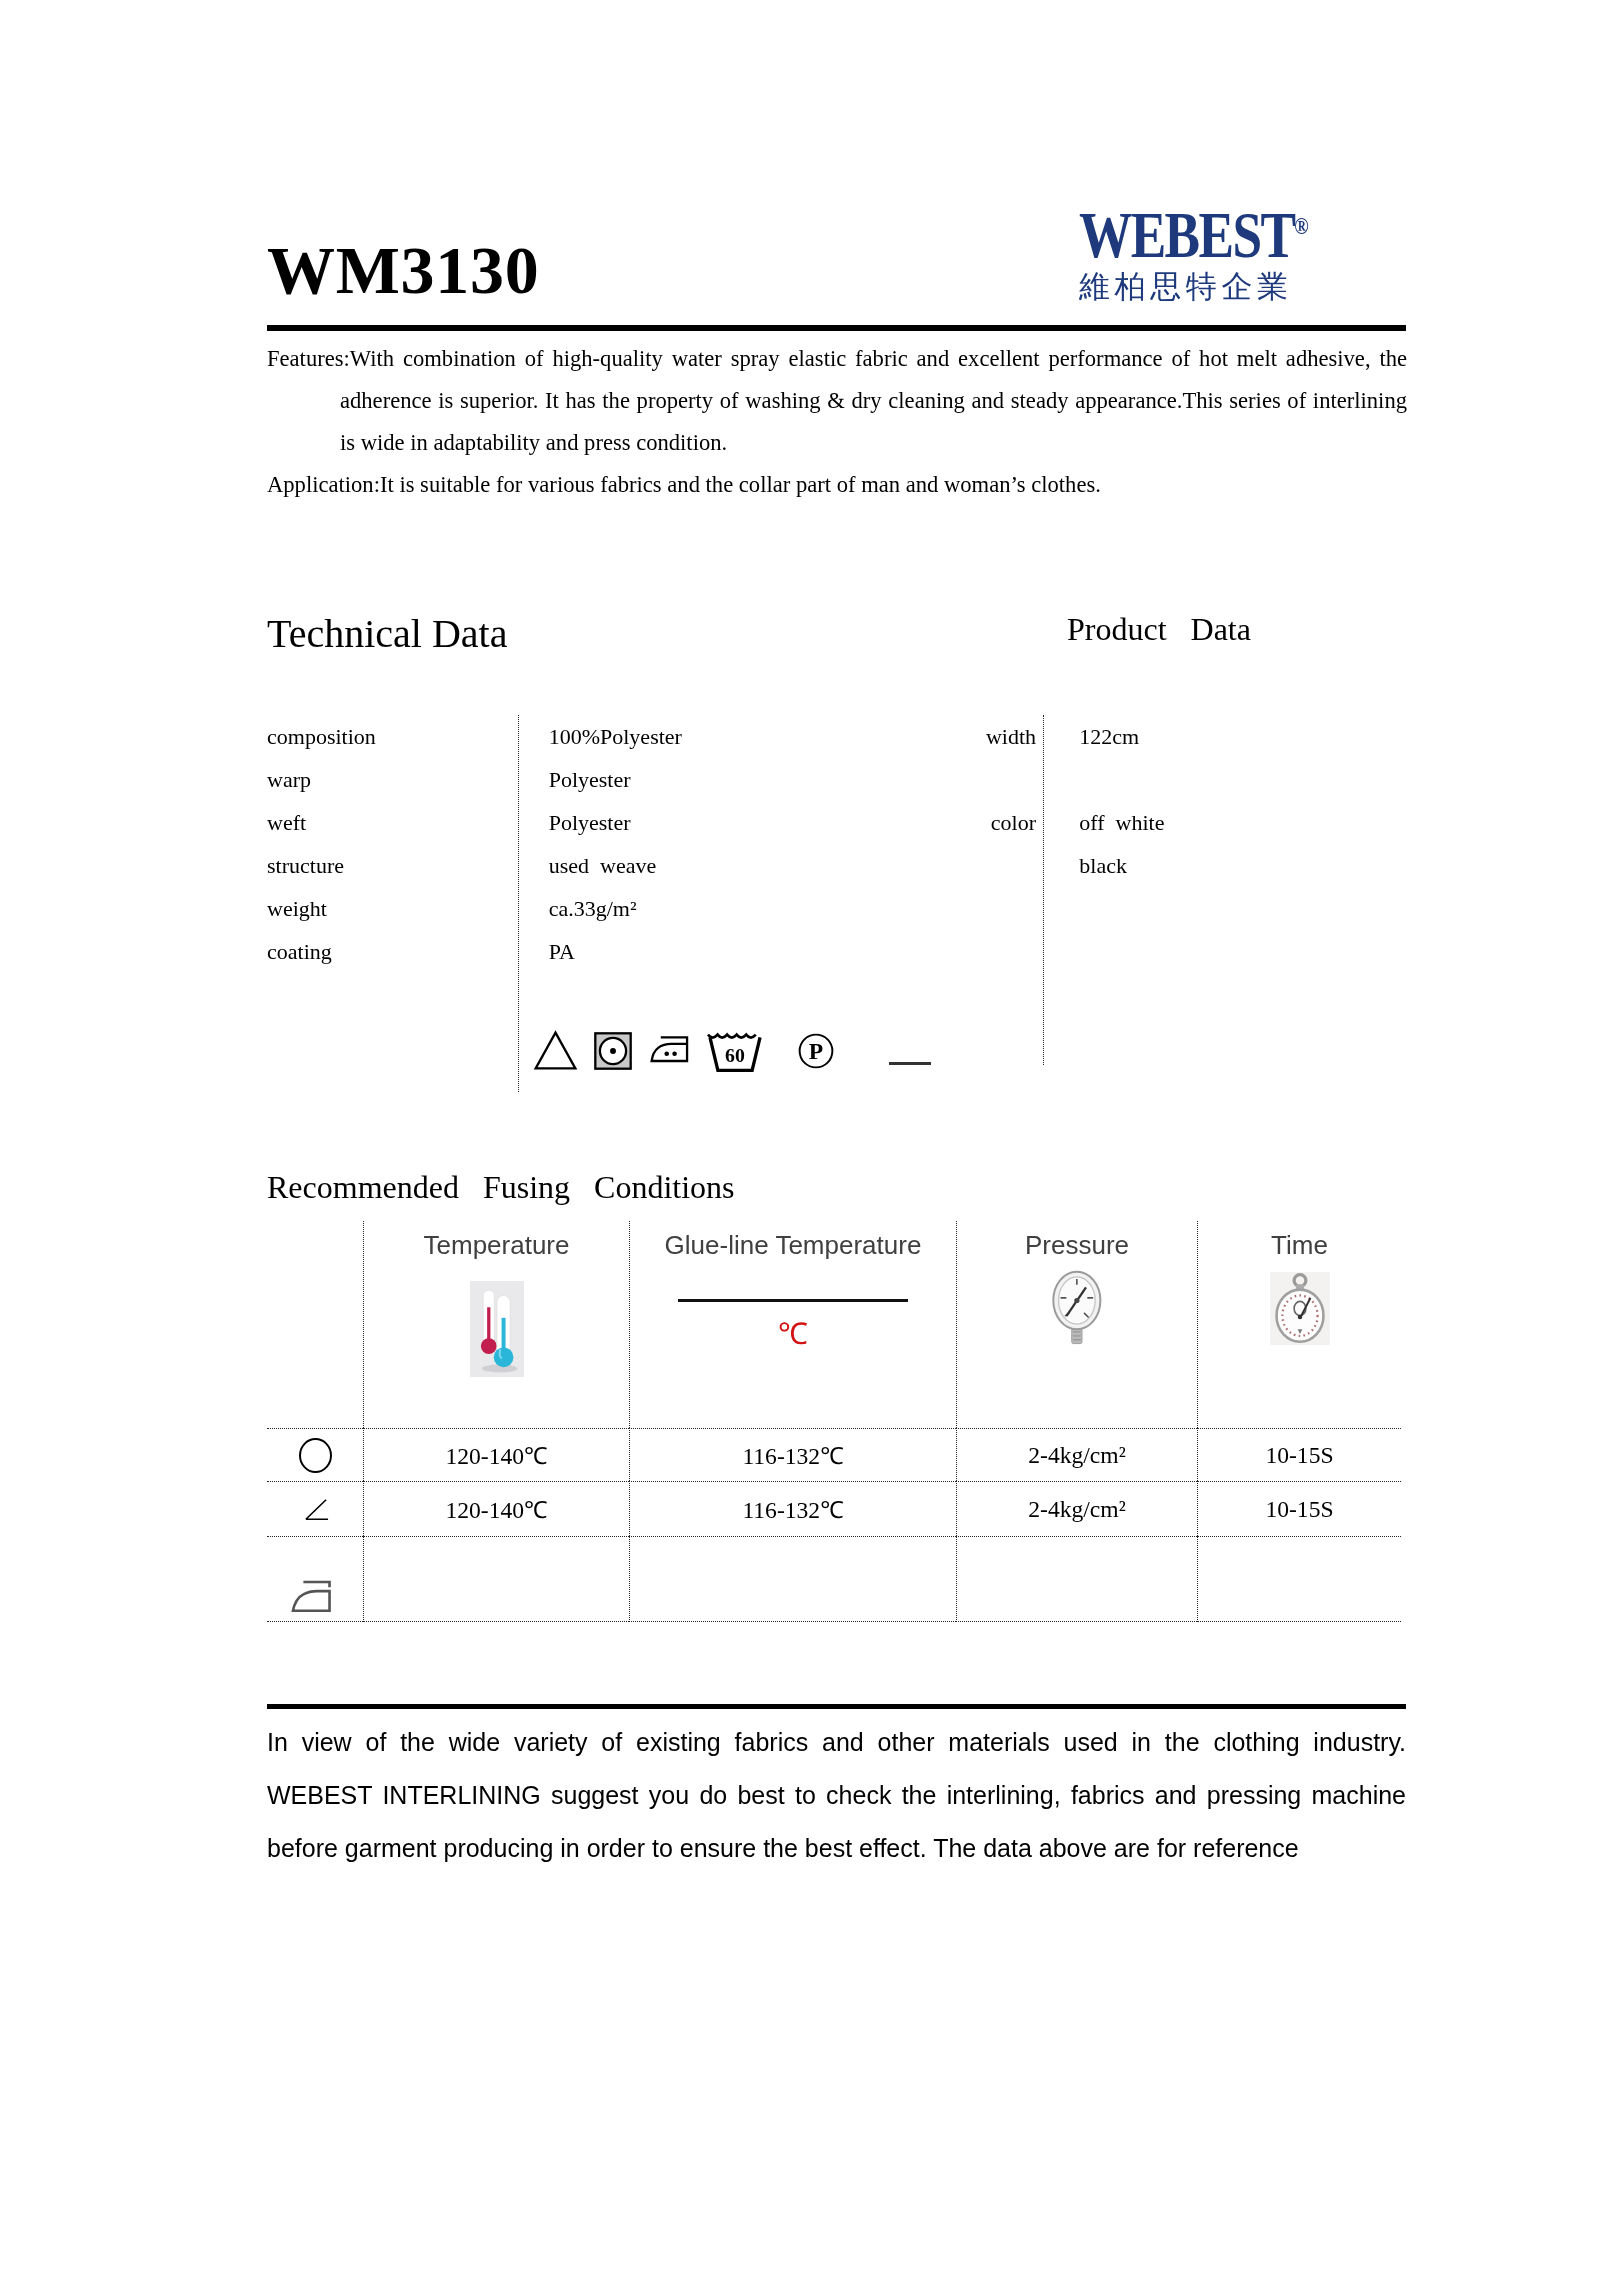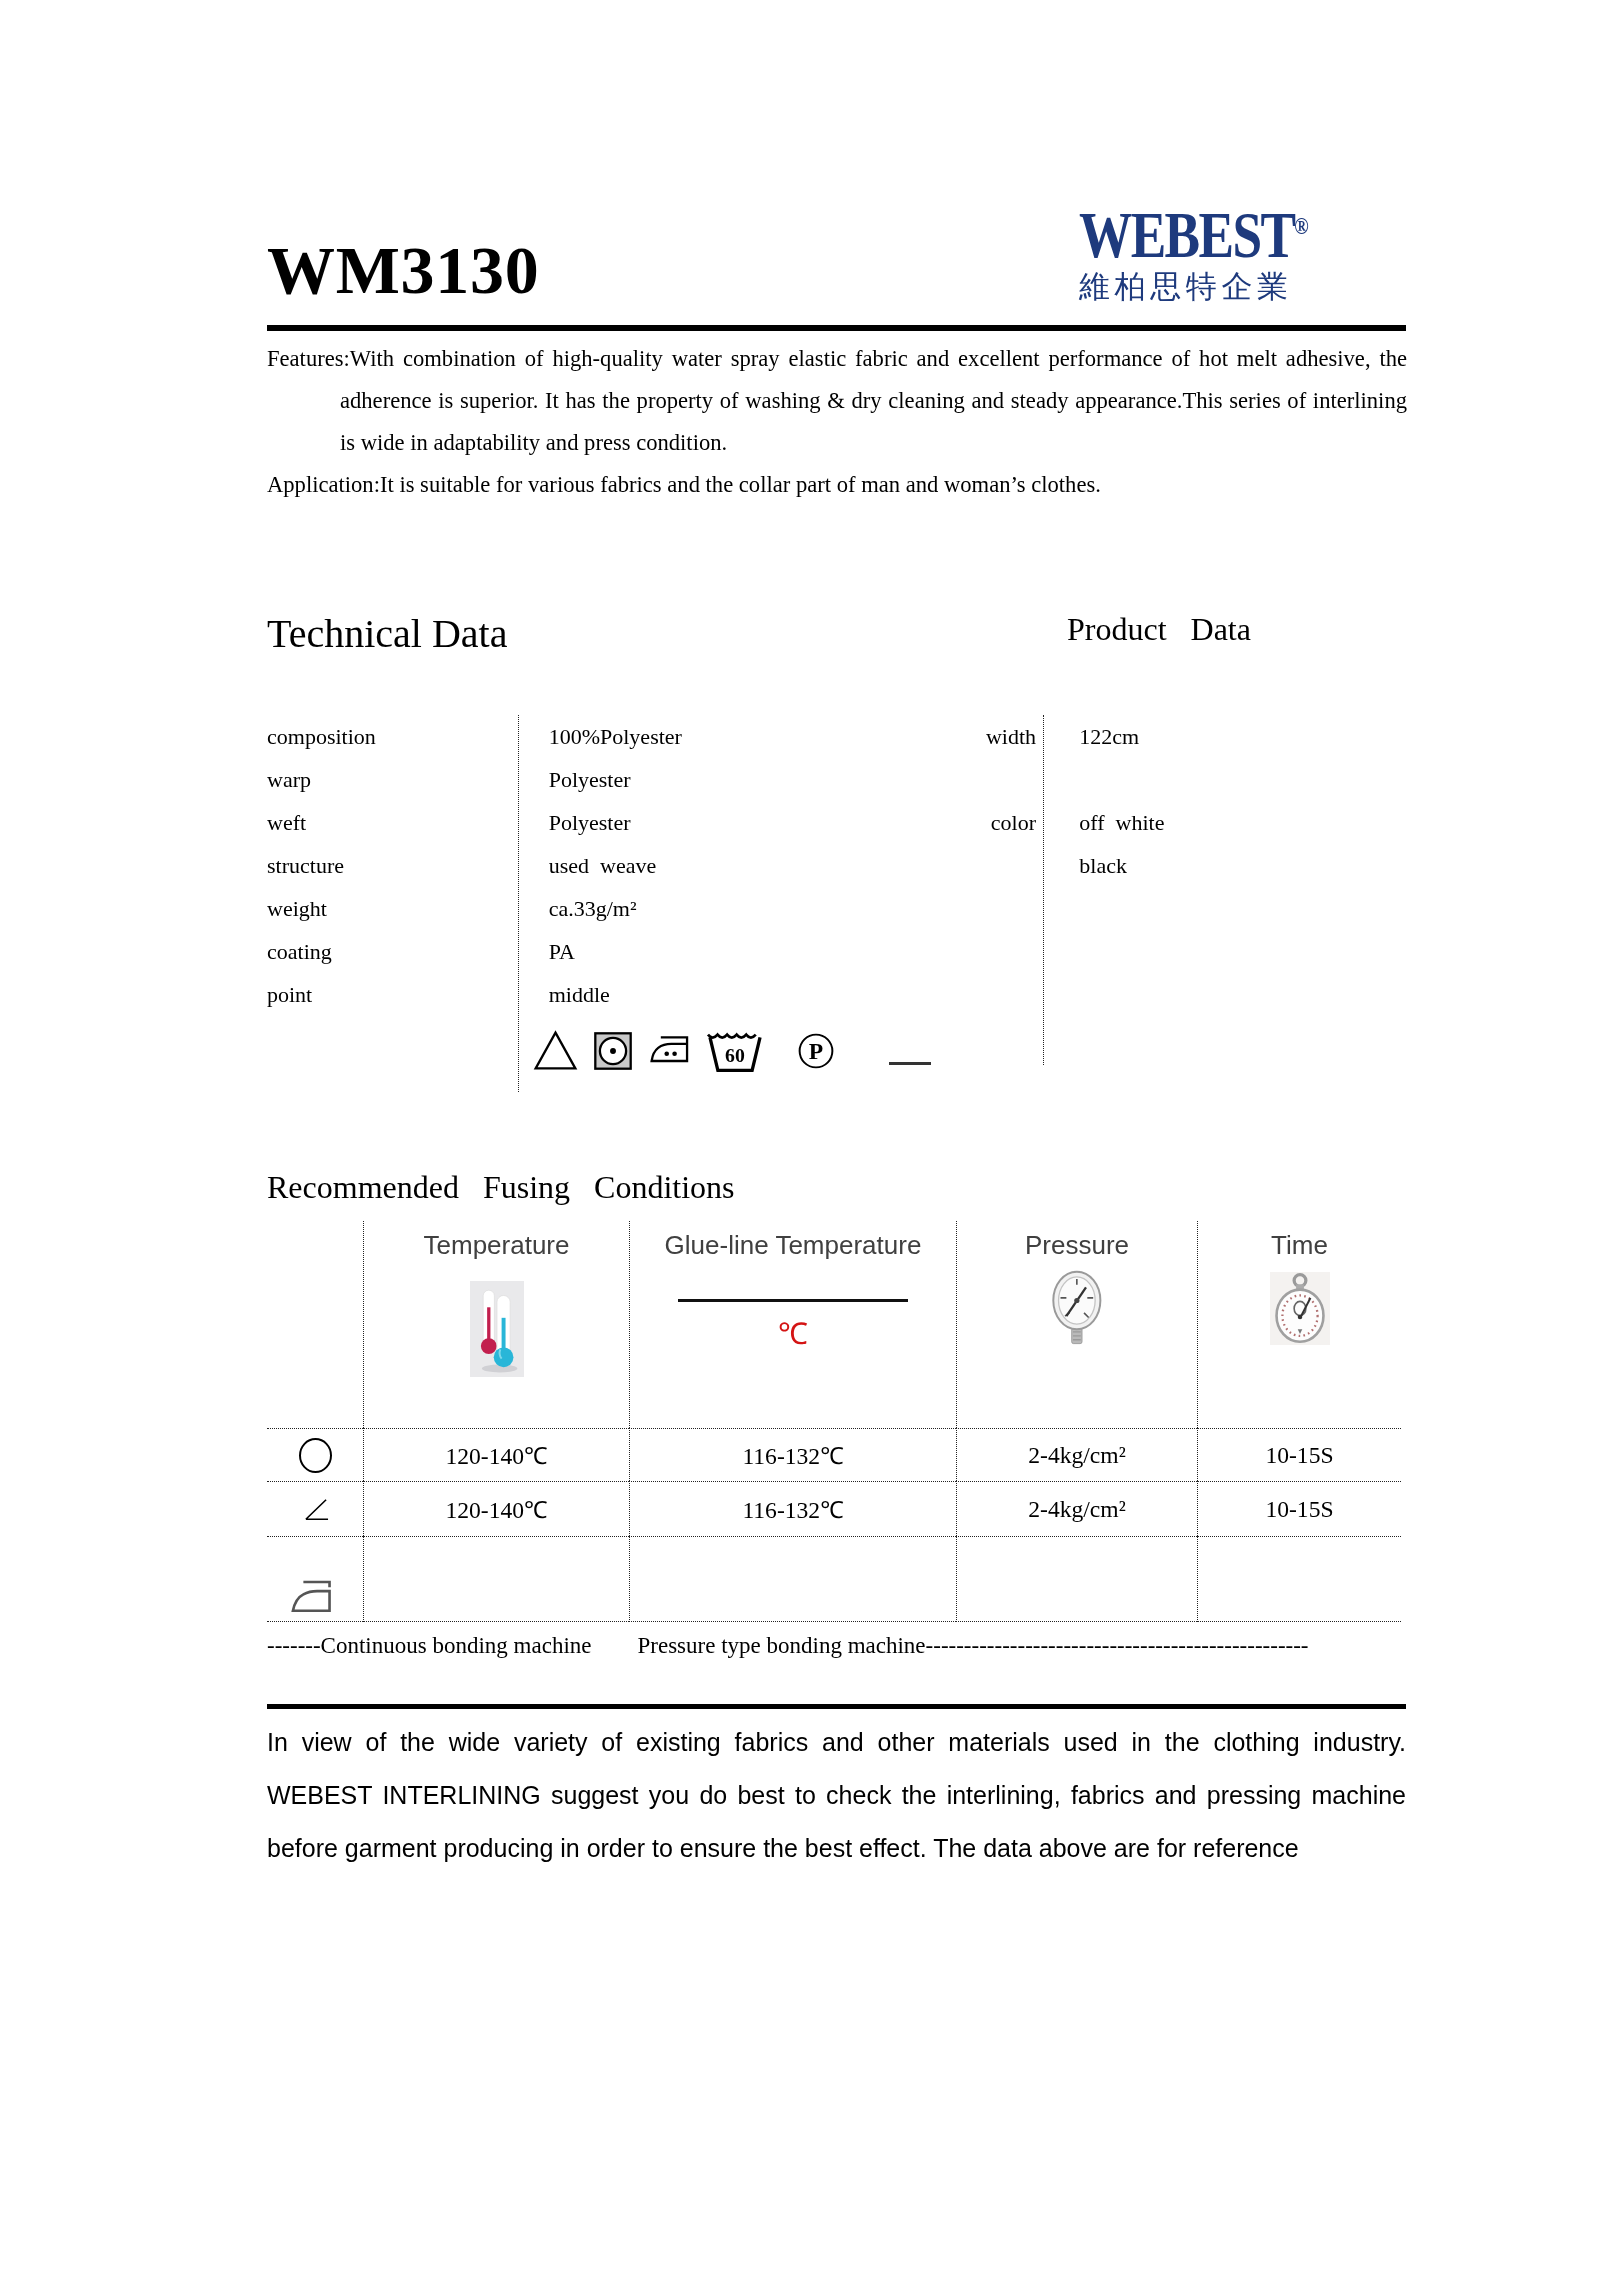--- a/index.html
+++ b/index.html
@@ -158,28 +158,20 @@
       <div class="tech-mid">
           <span class="pre">ca.33g/m²</span>
           <span class="rlabel"></span>
         </div>
       <div class="tech-right pre"></div>
     </div>
     <div class="tech-row">
       <div>coating</div>
       <div class="tech-mid">
           <span class="pre">PA</span>
-          <span class="rlabel"></span>
-        </div>
-      <div class="tech-right pre"></div>
-    </div>
-    <div class="tech-row">
-      <div>point</div>
-      <div class="tech-mid">
-          <span class="pre">middle</span>
           <span class="rlabel"></span>
         </div>
       <div class="tech-right pre"></div>
     </div>
   </div>
 
   <div class="abs vdot vdot1"></div>
   <div class="abs vdot vdot2"></div>
 
   <div class="abs care-row">
@@ -298,20 +290,19 @@
         <path d="M22 6 H62 V14" fill="none" stroke="#555" stroke-width="4"></path>
         <path d="M62 20 V50 H6 Q10 31 22 25 Q31 20 43 20 H62 Z" fill="none" stroke="#555" stroke-width="4"></path>
       </svg>
     </div>
     <div class="fc ht hb vl"></div>
     <div class="fc ht hb vl"></div>
     <div class="fc ht hb vl"></div>
     <div class="fc ht hb vl"></div>
   </div>
 
-  <div class="abs bond-caption"><span>-------Continuous bonding machine</span><span class="right">Pressure type bonding machine--------------------------------------------------</span></div>
 
   <div class="abs rule rule-bottom"></div>
 
   <p class="abs footer-note">In view of the wide variety of existing fabrics and other materials used in the clothing industry. WEBEST INTERLINING suggest you do best to check the interlining, fabrics and pressing machine before garment producing in order to ensure the best effect. The data above are for reference</p>
 
 </div>
 
 
 </body></html>

